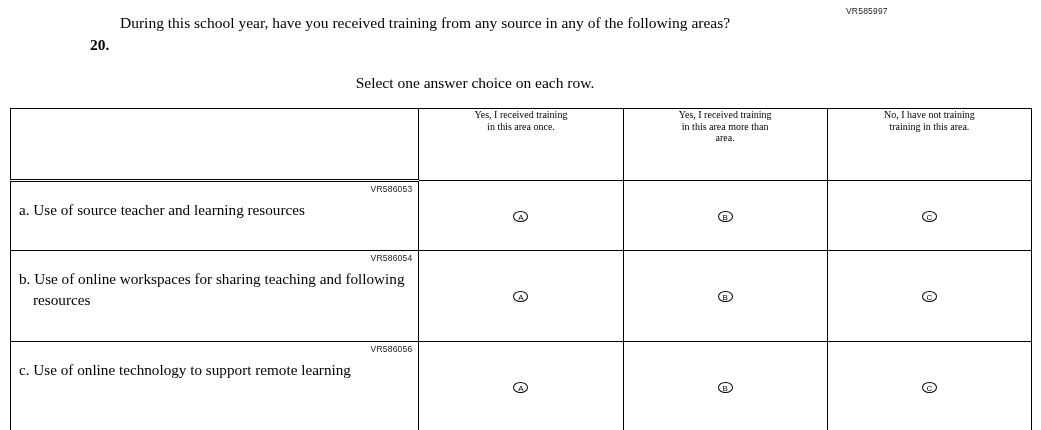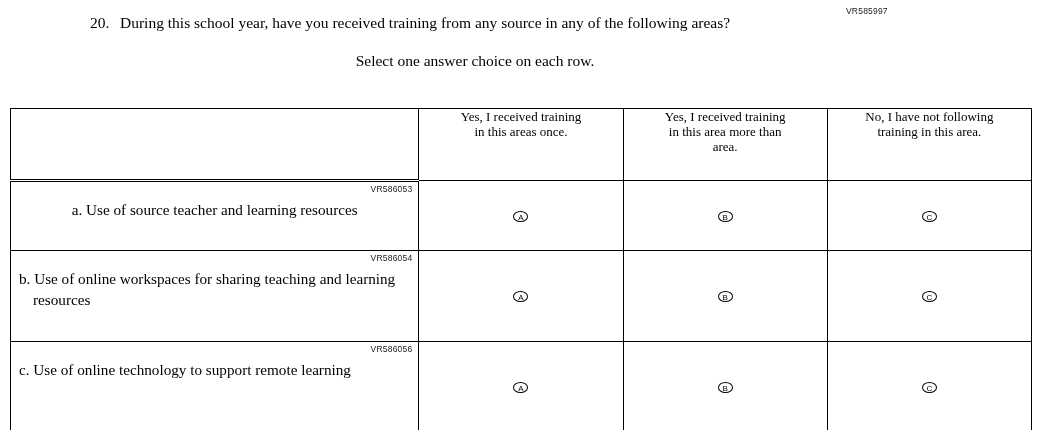--- a/index.html
+++ b/index.html
@@ -33,25 +33,26 @@
     position: absolute;
     top: 12px;
     left: 90px;
     width: 740px;
   }
   .q-row {
     display: flex;
     align-items: flex-start;
   }
   .q-number {
-    font-weight: normal;
+    font-weight: bold;
     font-size: 15.5px;
     width: 30px;
     flex: none;
     line-height: 1.42;
+    margin-top: 22px;
   }
   .q-text {
     font-size: 15.5px;
     line-height: 1.42;
     max-width: 660px;
     text-align: center;
   }
   .q-instruction {
     margin-top: 16px;
     margin-left: 30px;
@@ -73,21 +74,21 @@
     padding: 0;
   }
   .col-stem { width: 408px; }
   .col-opt  { width: 204px; }
 
   thead th {
     height: 70px;
     text-align: center;
     vertical-align: middle;
     font-weight: normal;
-    font-size: 13px;
+    font-size: 10px;
     line-height: 1.16;
     padding: 2px 8px;
     border-bottom: 3px double #000000;
   }
   thead th.head-stem {
     border-bottom: 3px double #000000;
   }
   .hdr-line { display: block; }
 
   tbody td.stem {
@@ -123,21 +124,21 @@
     border-radius: 50%;
     font-family: "Liberation Sans", sans-serif;
     font-size: 8px;
     line-height: 11px;
     text-align: center;
     color: #000000;
     box-sizing: border-box;
     position: relative;
     top: -1px;
   }
-  tr.r-a td.stem { height: 40px; text-align: center; }
+  tr.r-a td.stem { height: 40px; }
   tr.r-b td.stem { height: 62px; border-radius: 17px; }
   tr.r-c td.stem { height: 62px; }
 </style>
 </head>
 <body>
 
 <div class="page">
 
   <div class="corner-code">VR585997</div>
 
@@ -154,29 +155,29 @@
       <col class="col-stem">
       <col class="col-opt">
       <col class="col-opt">
       <col class="col-opt">
     </colgroup>
     <thead>
       <tr>
         <th class="head-stem"></th>
         <th>
           <span class="hdr-line">Yes, I received training</span>
-          <span class="hdr-line">in this areas once.</span>
+          <span class="hdr-line">in this area once.</span>
         </th>
         <th>
           <span class="hdr-line">Yes, I received training</span>
           <span class="hdr-line">in this area more than</span>
           <span class="hdr-line">area.</span>
         </th>
         <th>
-          <span class="hdr-line">No, I have not following</span>
+          <span class="hdr-line">No, I have not training</span>
           <span class="hdr-line">training in this area.</span>
         </th>
       </tr>
     </thead>
     <tbody>
       <tr class="r-a">
         <td class="stem">
           <span class="stem-code">VR586053</span>
           <span class="stem-text">a.  Use of source teacher and learning resources</span>
         </td>
@@ -186,21 +187,21 @@
         <td class="opt">
           <span class="bubble">B</span>
         </td>
         <td class="opt">
           <span class="bubble">C</span>
         </td>
       </tr>
       <tr class="r-b">
         <td class="stem">
           <span class="stem-code">VR586054</span>
-          <span class="stem-text">b.  Use of online workspaces for sharing teaching and learning resources</span>
+          <span class="stem-text">b.  Use of online workspaces for sharing teaching and following resources</span>
         </td>
         <td class="opt">
           <span class="bubble">A</span>
         </td>
         <td class="opt">
           <span class="bubble">B</span>
         </td>
         <td class="opt">
           <span class="bubble">C</span>
         </td>

